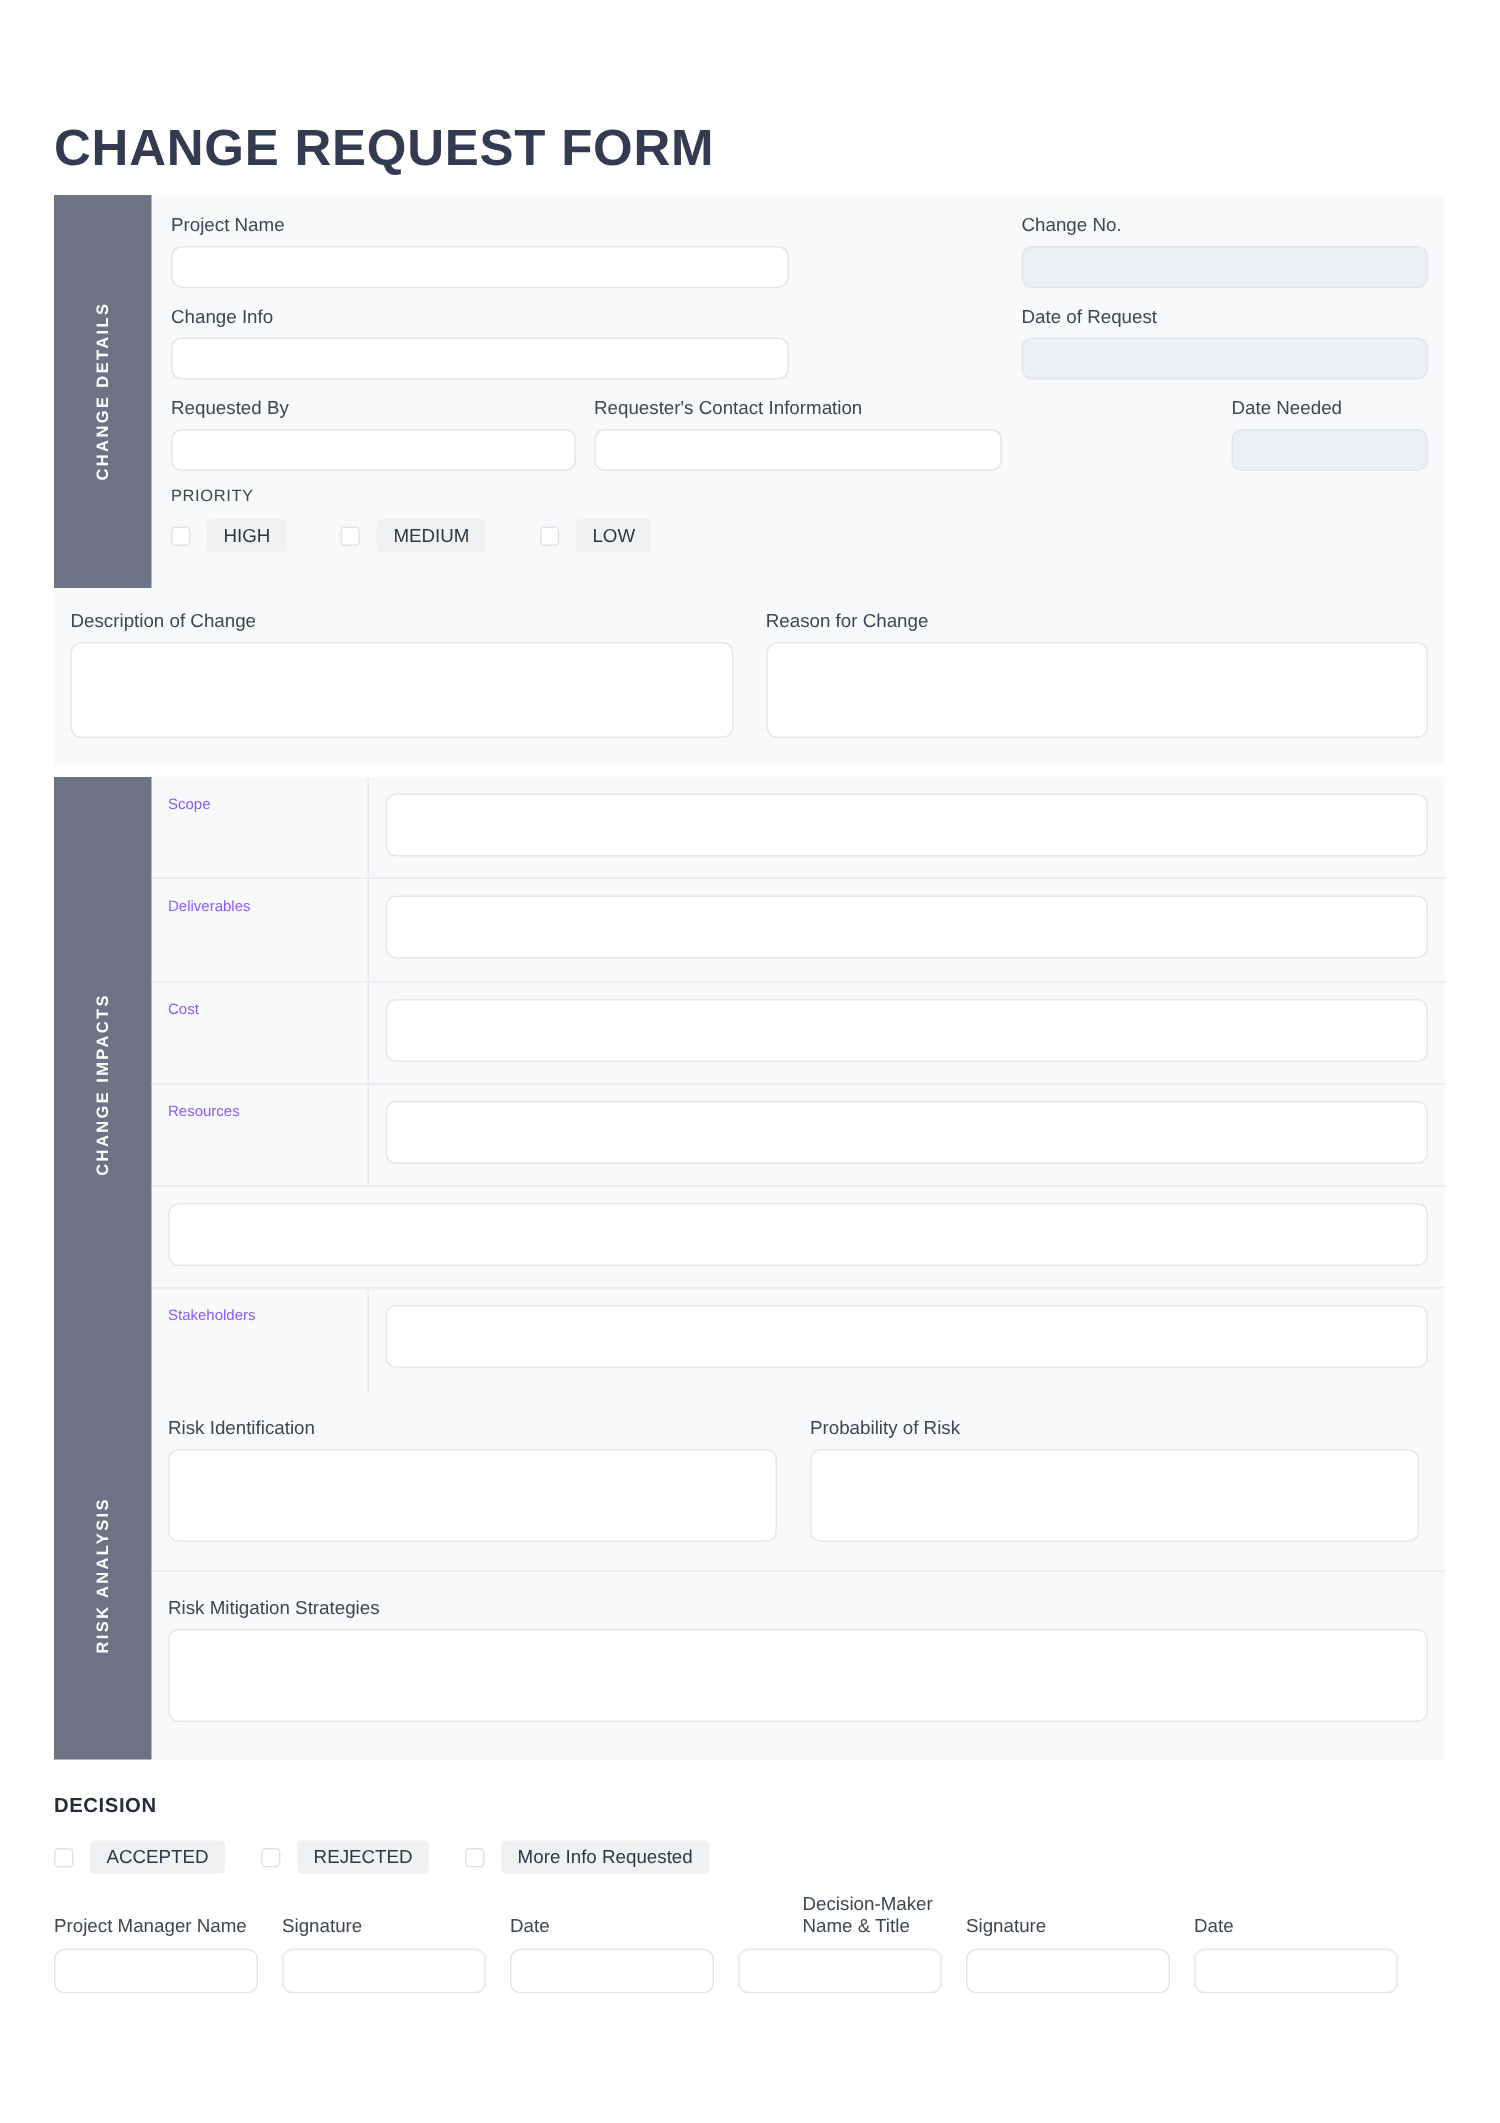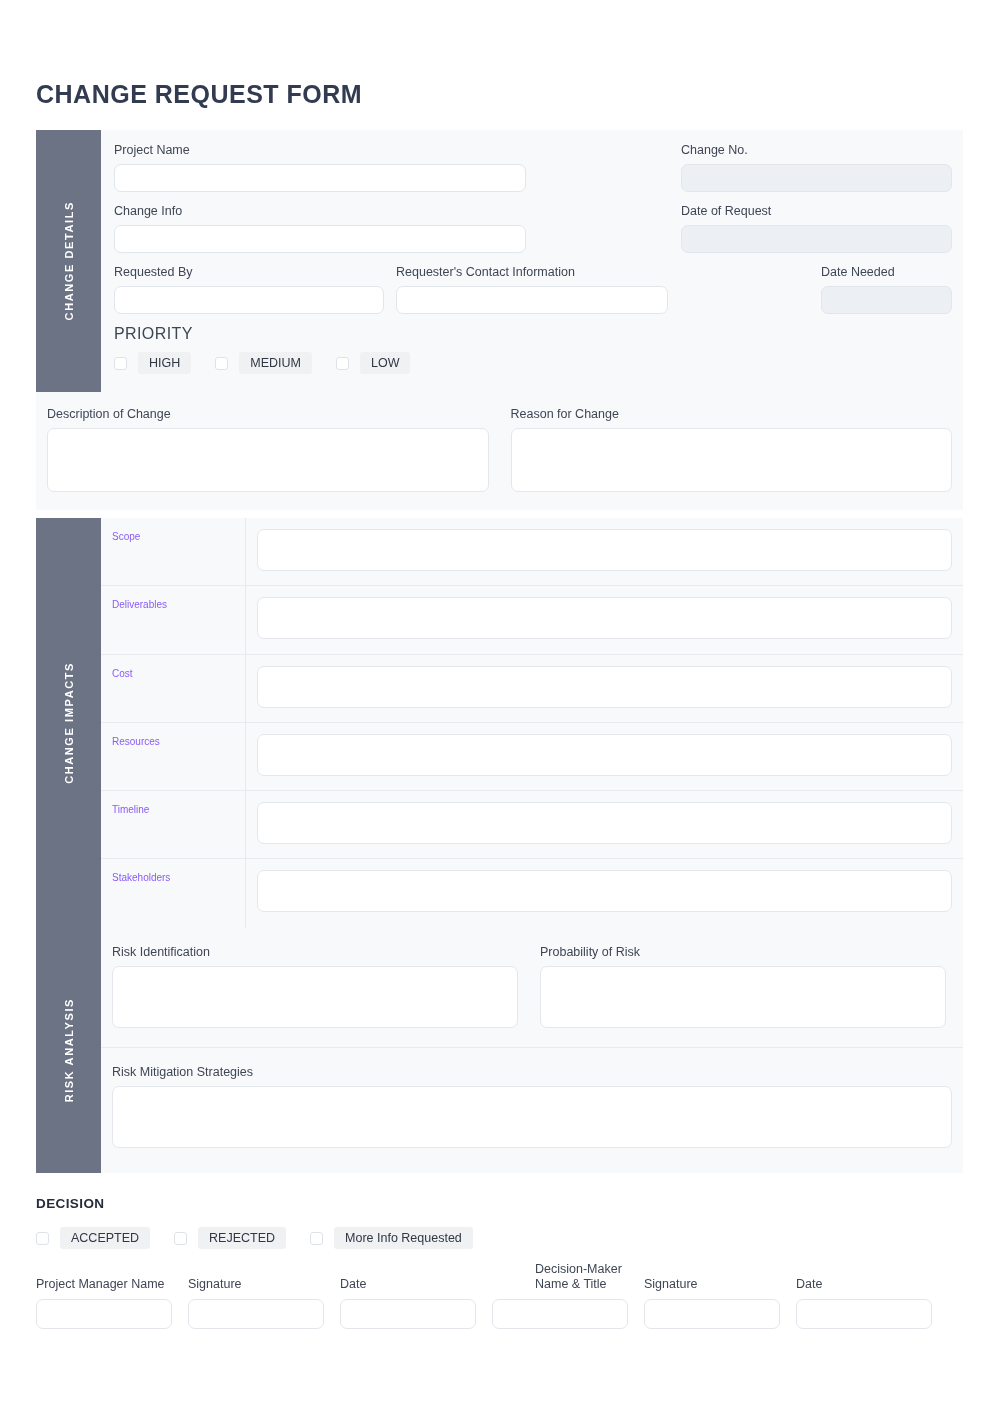--- a/index.html
+++ b/index.html
@@ -13,21 +13,21 @@
     -webkit-font-smoothing: antialiased;
   }
 
   .page { position: relative; width: 1000px; height: 1415px; padding: 0; }
 
   
   .form-title {
     position: absolute;
     left: 36px;
     top: 80px;
-    font-size: 25px;
+    font-size: 34px;
     font-weight: bold;
     letter-spacing: 0.5px;
     color: #323b4f;
   }
 
   
   .field-label {
     font-size: 12.5px;
     color: #3e4654;
     line-height: 16px;
@@ -90,26 +90,26 @@
   .cd-project-name { left: 13px; top: 12px; width: 412px; }
   .cd-change-name  { left: 13px; top: 73px; width: 412px; }
   .cd-change-no    { left: 580px; top: 12px; width: 271px; }
   .cd-date-request { left: 580px; top: 73px; width: 271px; }
   .cd-requested-by { left: 13px; top: 134px; width: 270px; }
   .cd-contact      { left: 295px; top: 134px; width: 272px; }
   .cd-date-needed  { left: 720px; top: 134px; width: 131px; }
 
   .priority-wrap { position: absolute; left: 13px; top: 195px; }
   .priority-caption {
-    font-size: 16px;
+    font-size: 11px;
     letter-spacing: 0.4px;
     color: #3e4654;
     margin-bottom: 9px;
   }
-  .priority-options { display: flex; align-items: center; gap: 24px; }
+  .priority-options { display: flex; align-items: center; gap: 36px; }
   .opt { display: flex; align-items: center; gap: 11px; }
   .checkbox {
     width: 13px;
     height: 13px;
     border: 1px solid #dfe3e8;
     border-radius: 3px;
     background: #ffffff;
     flex: 0 0 13px;
   }
   .opt-label {
@@ -321,21 +321,20 @@
       </div>
 
       <div class="impact-row">
         <div class="impact-label">Resources</div>
         <div class="impact-input">
           <div class="textarea-box"></div>
         </div>
       </div>
 
       <div class="impact-row">
-        <div class="impact-label">Timeline</div>
         <div class="impact-input">
           <div class="textarea-box"></div>
         </div>
       </div>
 
       <div class="impact-row">
         <div class="impact-label">Stakeholders</div>
         <div class="impact-input">
           <div class="textarea-box"></div>
         </div>

